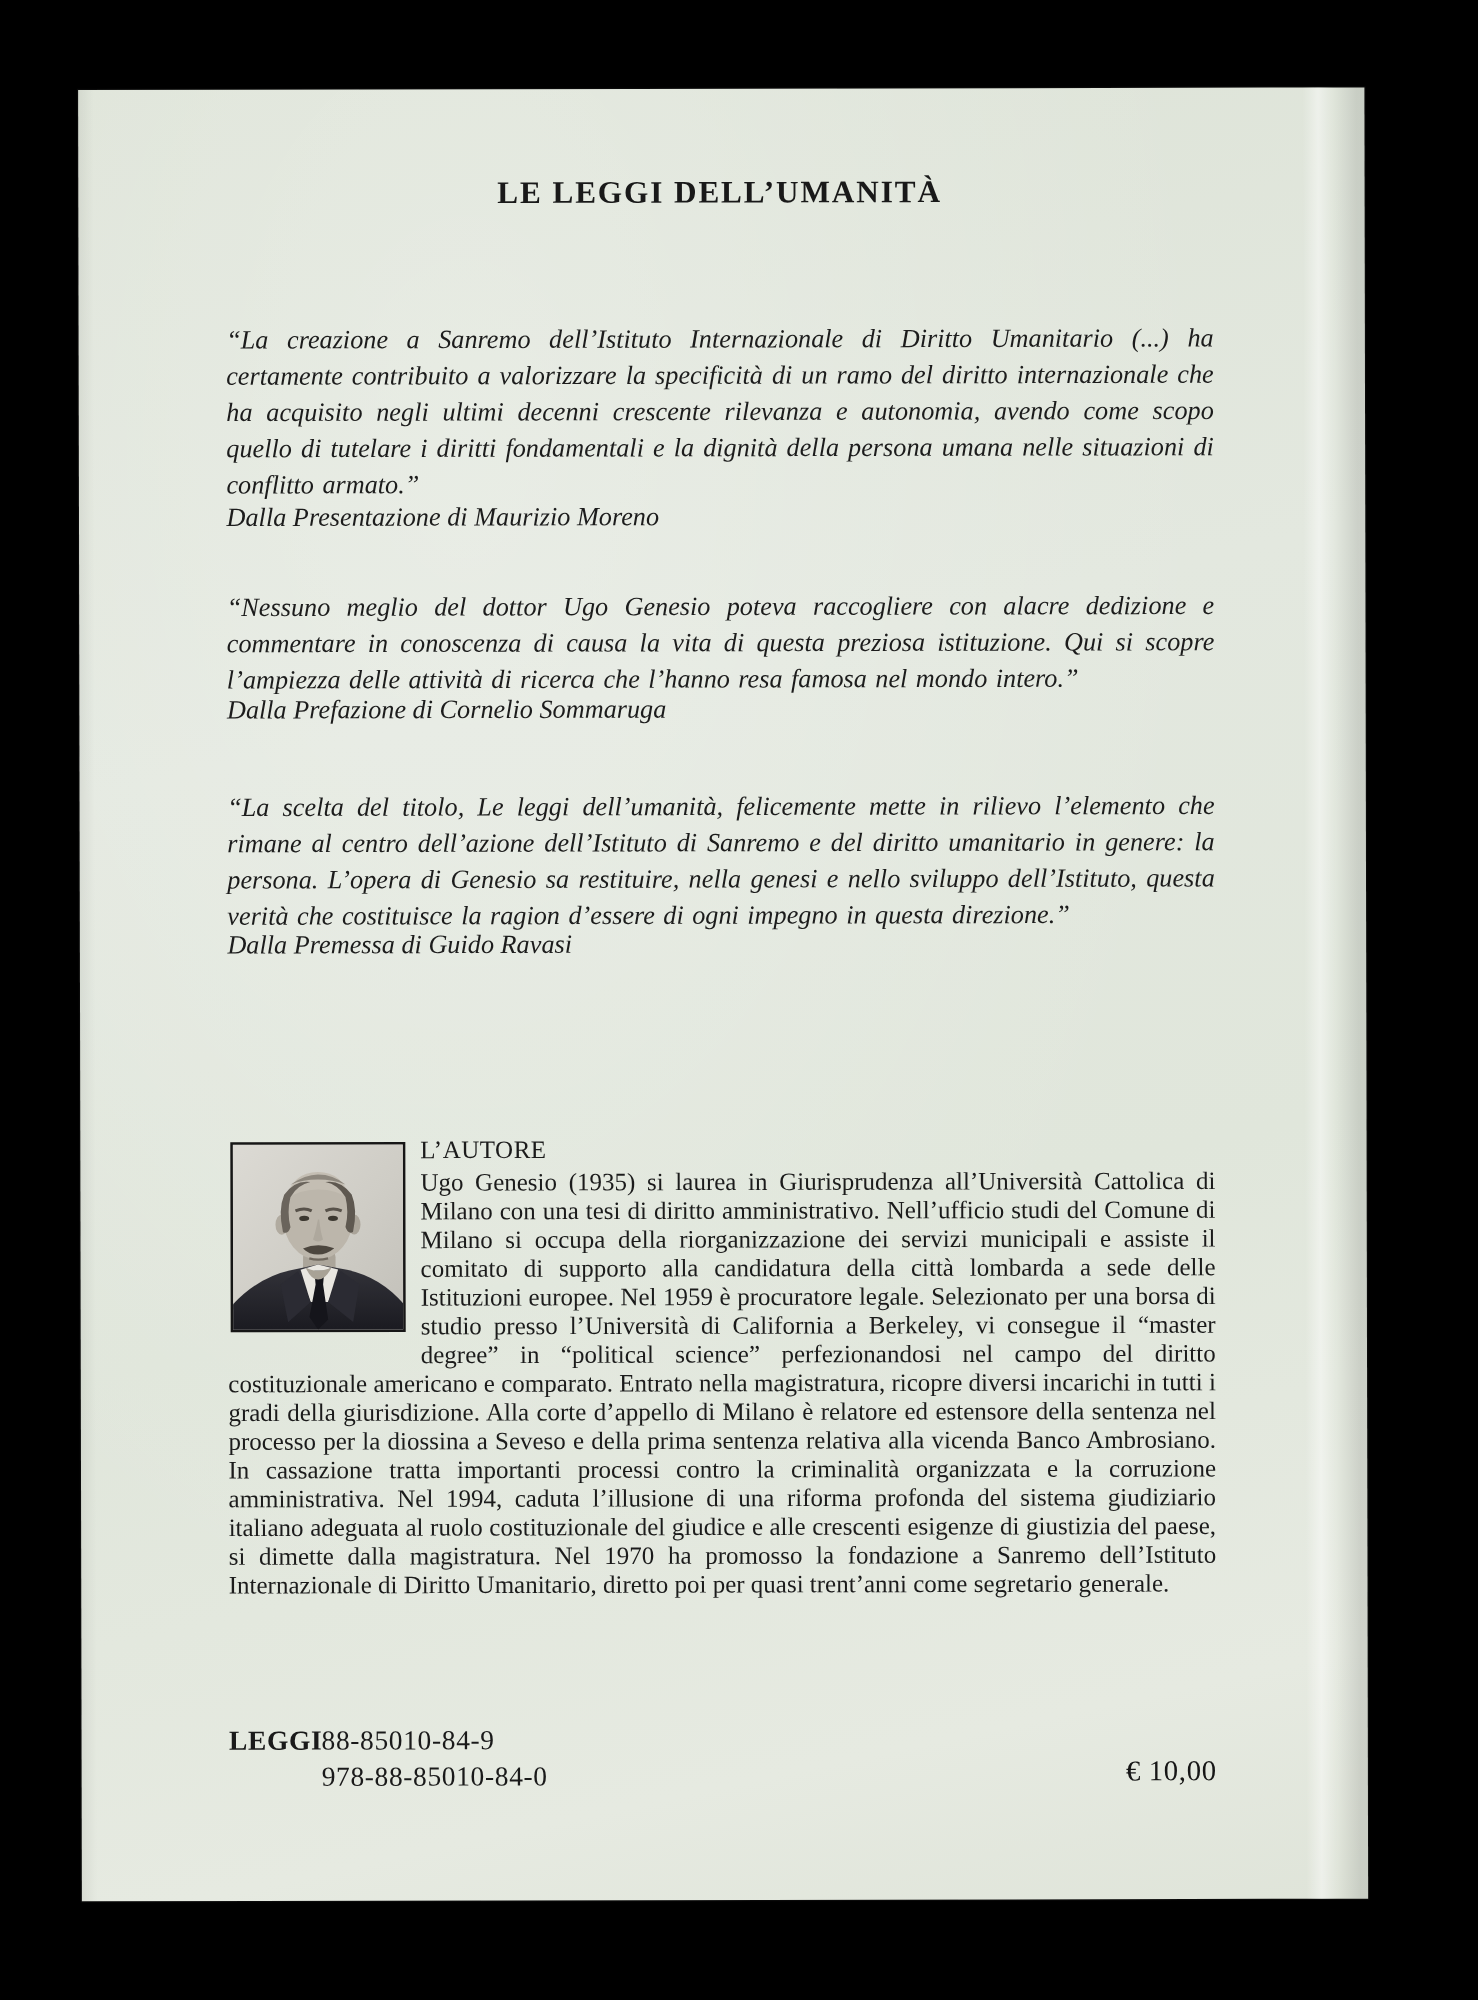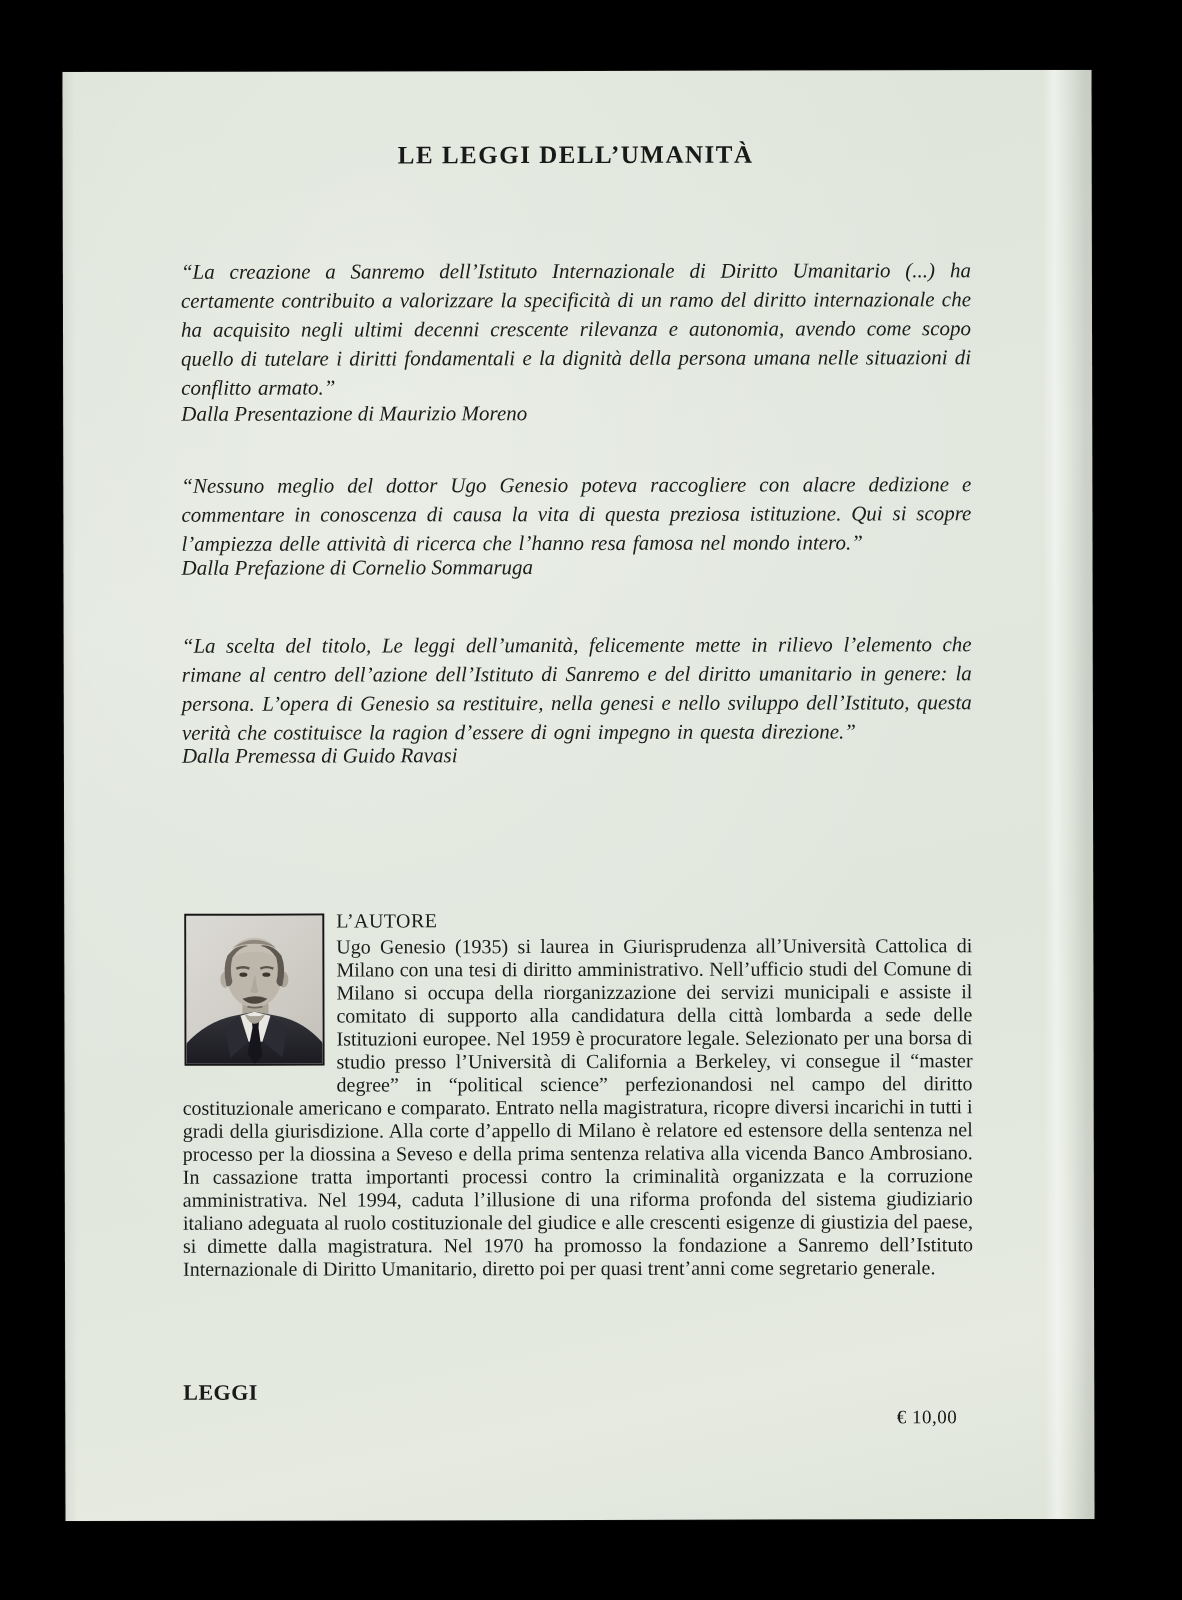--- a/index.html
+++ b/index.html
@@ -104,23 +104,23 @@
   }
   .isbn-row { display: flex; }
   .isbn-label {
     width: 74px;
     font-weight: 600;
     letter-spacing: 0.5px;
   }
   .isbn-numbers { letter-spacing: 0.5px; }
   .price {
     position: absolute;
-    right: 16px;
+    right: 0;
     top: 26px;
-    font-size: 19px;
+    font-size: 23px;
     letter-spacing: 0.5px;
     color: #161616;
   }
 </style>
 </head>
 <body>
 
 <div class="cover">
 
   <div class="title">LE LEGGI DELL’UMANITÀ</div>
@@ -187,17 +187,21 @@
         <path d="M58 98 Q68 104 79 98 Q74 108 68 108 Q62 108 58 98 Z" fill="#a8a296"></path>
       </svg>
     </div>
     <h2 class="author-heading">L’AUTORE</h2>
     <p class="author-bio">Ugo Genesio (1935) si laurea in Giurisprudenza all’Università Cattolica di Milano con una tesi di diritto amministrativo. Nell’ufficio studi del Comune di Milano si occupa della riorganizzazione dei servizi municipali e assiste il comitato di supporto alla candidatura della città lombarda a sede delle Istituzioni europee. Nel 1959 è procuratore legale. Selezionato per una borsa di studio presso l’Università di California a Berkeley, vi consegue il “master degree” in “political science” perfezionandosi nel campo del diritto costituzionale americano e comparato. Entrato nella magistratura, ricopre diversi incarichi in tutti i gradi della giurisdizione. Alla corte d’appello di Milano è relatore ed estensore della sentenza nel processo per la diossina a Seveso e della prima sentenza relativa alla vicenda Banco Ambrosiano. In cassazione tratta importanti processi contro la criminalità organizzata e la corruzione amministrativa. Nel 1994, caduta l’illusione di una riforma profonda del sistema giudiziario italiano adeguata al ruolo costituzionale del giudice e alle crescenti esigenze di giustizia del paese, si dimette dalla magistratura. Nel 1970 ha promosso la fondazione a Sanremo dell’Istituto Internazionale di Diritto Umanitario, diretto poi per quasi trent’anni come segretario generale.</p>
   </div>
 
   <div class="isbn-block">
     <div class="isbn-row">
       <span class="isbn-label">LEGGI</span>
+      <span class="isbn-numbers">
+        <span>88-85010-84-9</span><br>
+        <span>978-88-85010-84-0</span>
+      </span>
     </div>
     <span class="price">€ 10,00</span>
   </div>
 
 </div>
 
 </body></html>

